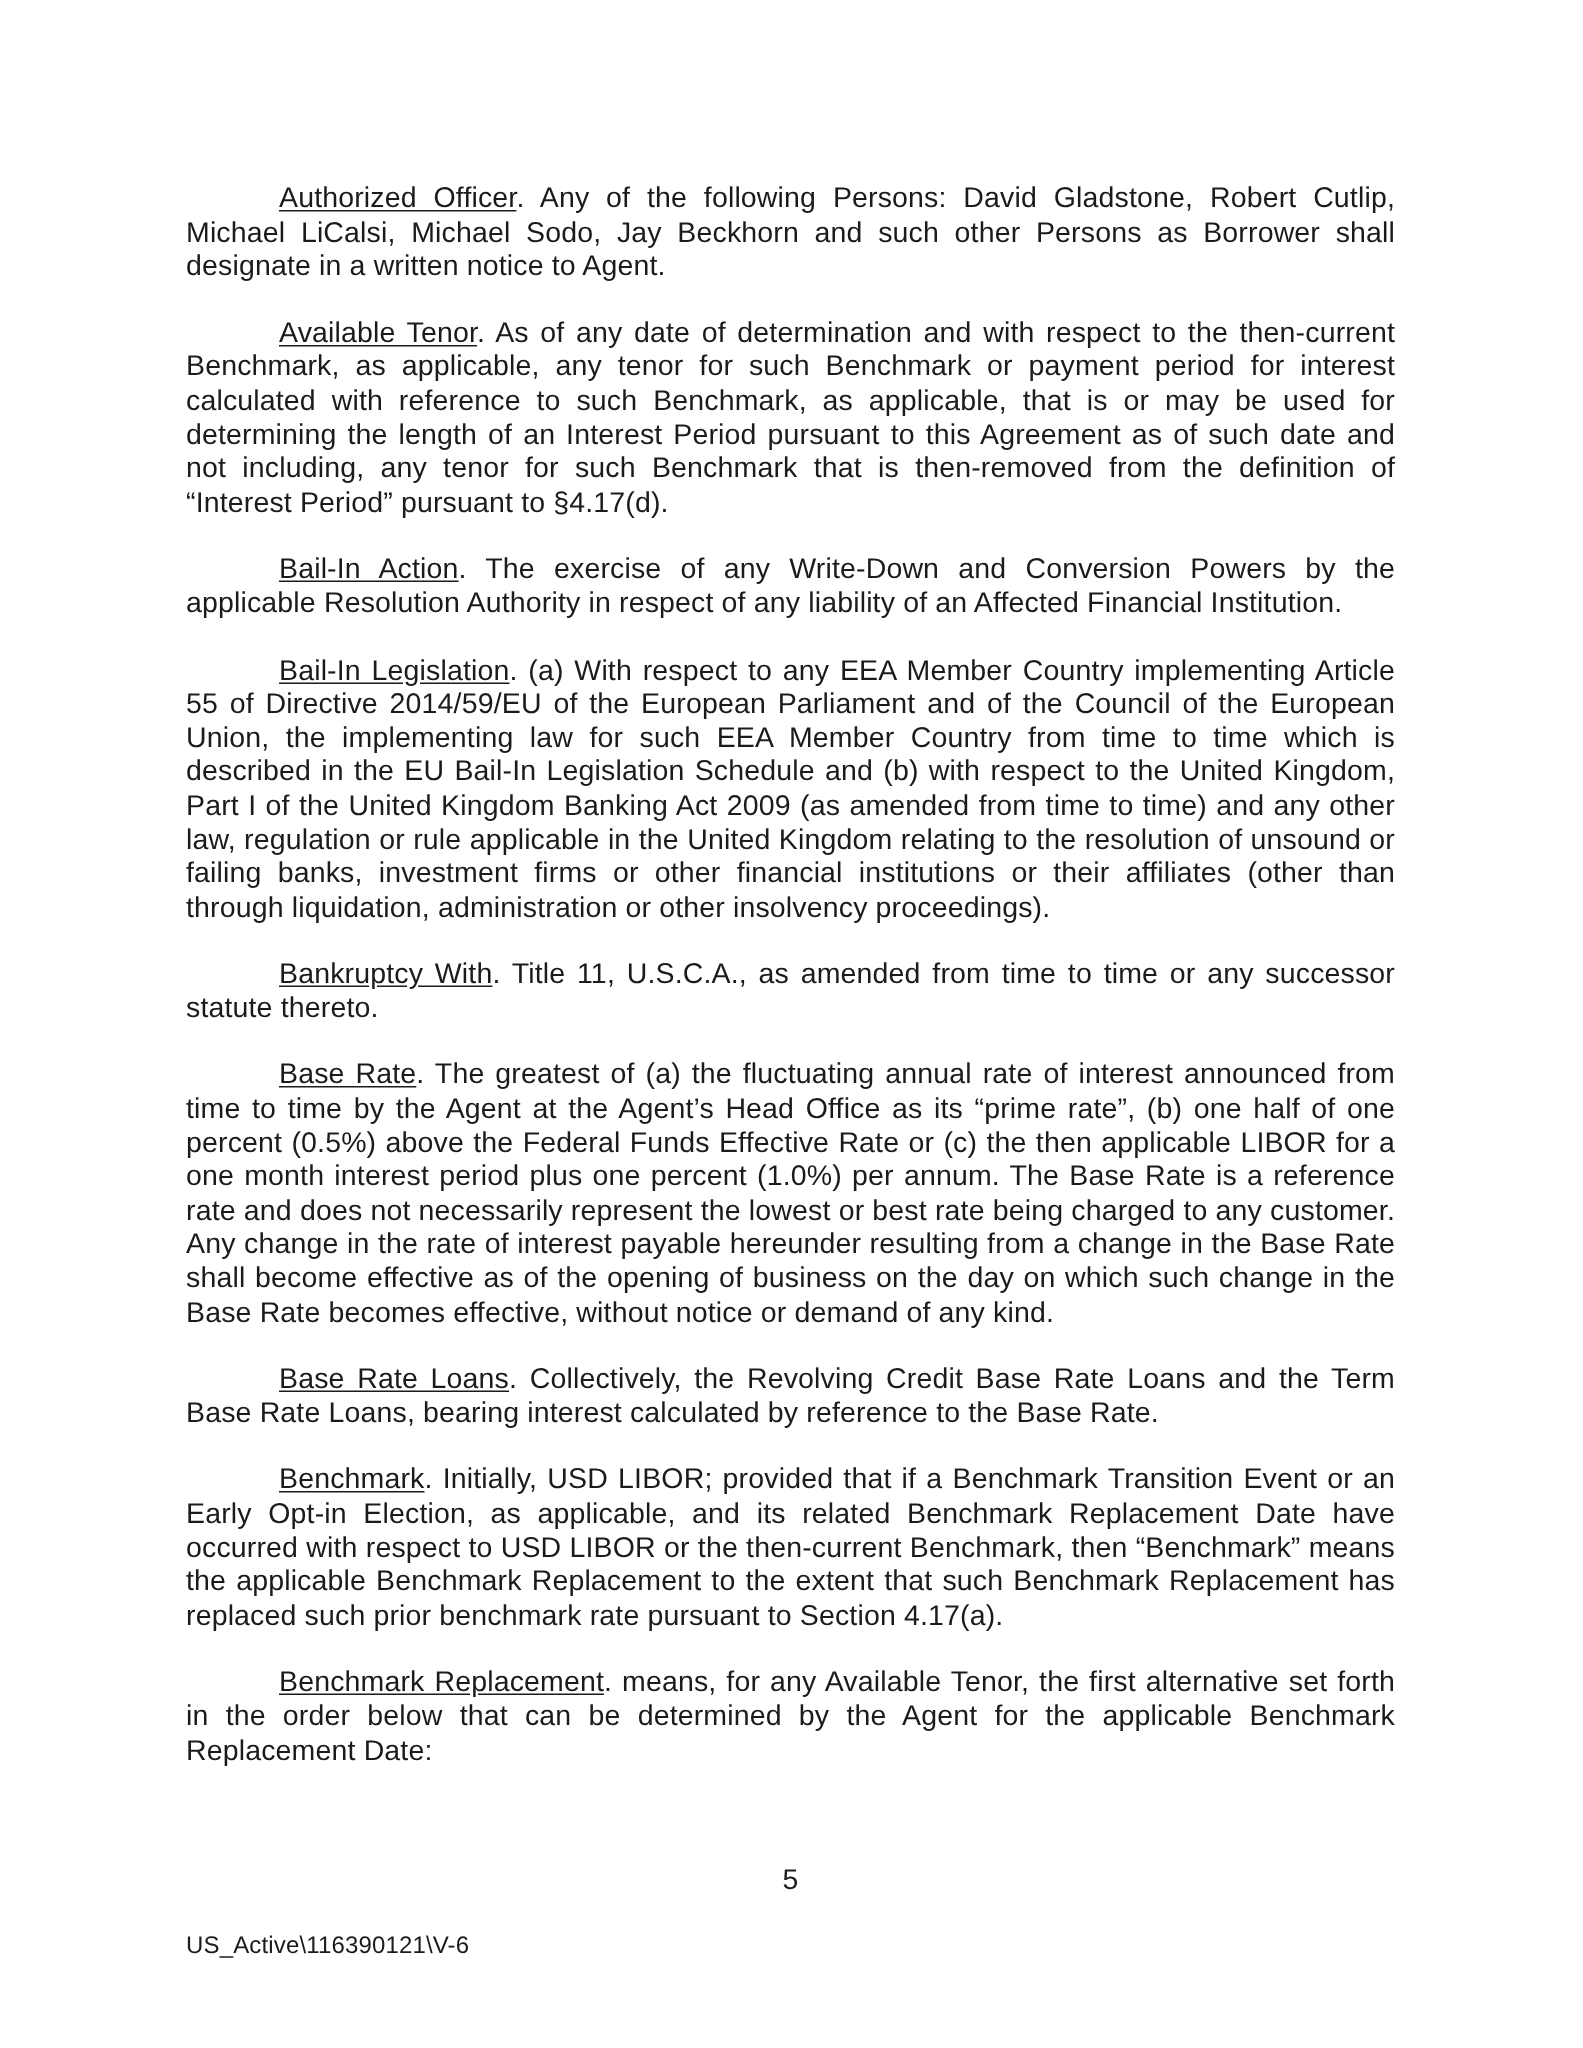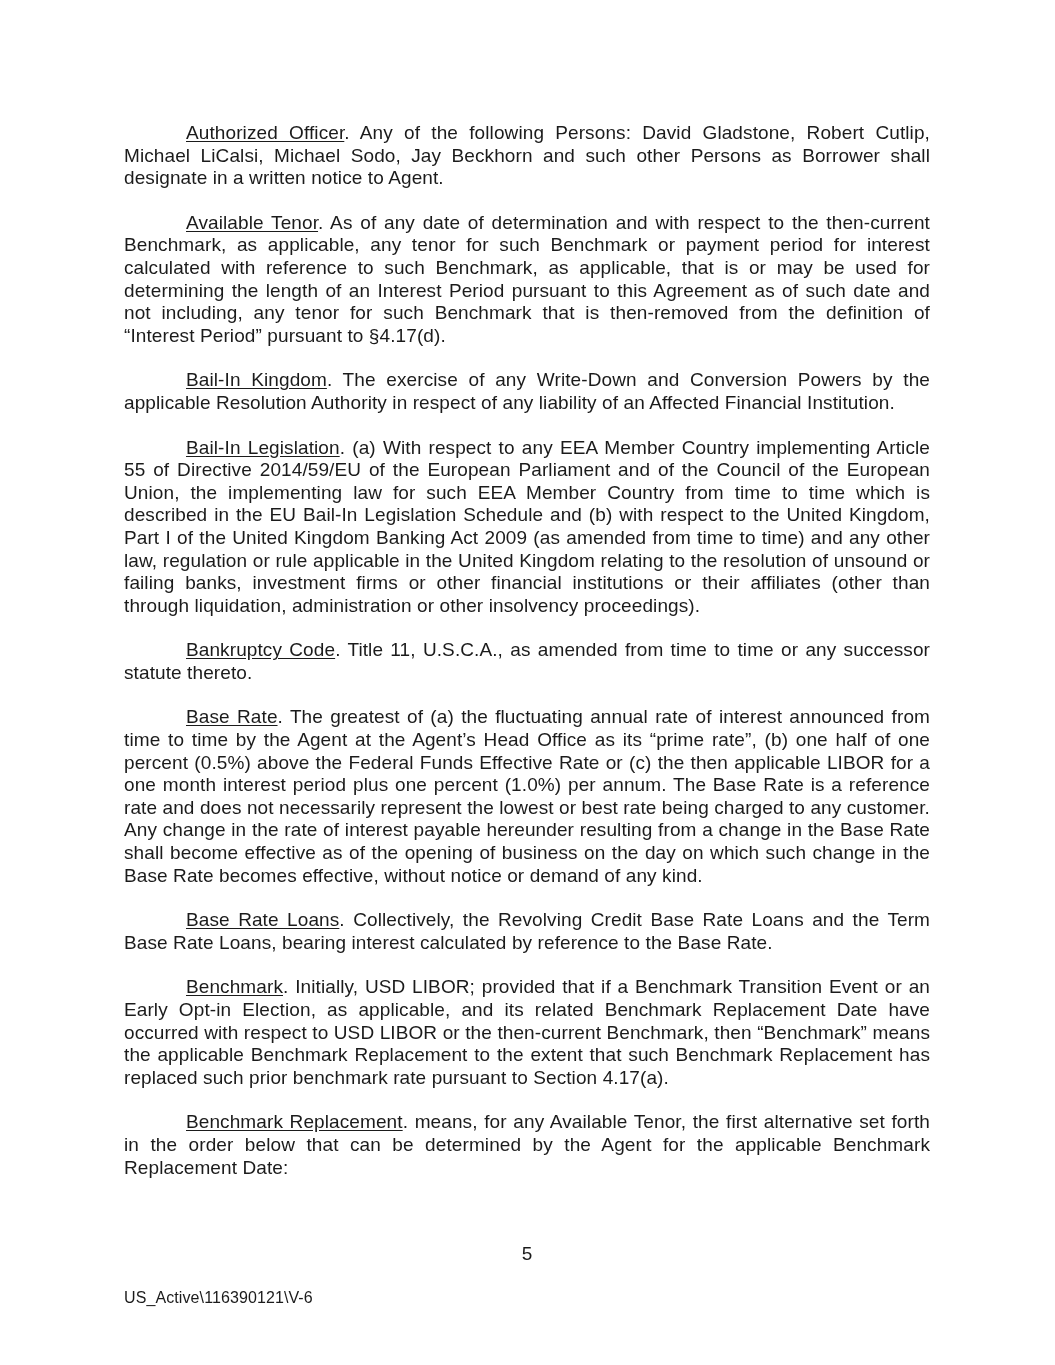--- a/index.html
+++ b/index.html
@@ -56,26 +56,26 @@
 </head>
 <body>
 
 <div class="page">
   <div class="content">
 
     <p class="para"><span class="term">Authorized Officer</span><span>.  Any of the following Persons:  David Gladstone, Robert Cutlip, Michael LiCalsi, Michael Sodo, Jay Beckhorn and such other Persons as Borrower shall designate in a written notice to Agent.</span></p>
 
     <p class="para"><span class="term">Available Tenor</span><span>. As of any date of determination and with respect to the then-current Benchmark, as applicable, any tenor for such Benchmark or payment period for interest calculated with reference to such Benchmark, as applicable, that is or may be used for determining the length of an Interest Period pursuant to this Agreement as of such date and not including, any tenor for such Benchmark that is then-removed from the definition of “Interest Period” pursuant to §4.17(d).</span></p>
 
-    <p class="para"><span class="term">Bail-In Kingdom</span><span>.  The exercise of any Write-Down and Conversion Powers by the applicable Resolution Authority in respect of any liability of an Affected Financial Institution.</span></p>
+    <p class="para"><span class="term">Bail-In Action</span><span>.  The exercise of any Write-Down and Conversion Powers by the applicable Resolution Authority in respect of any liability of an Affected Financial Institution.</span></p>
 
     <p class="para"><span class="term">Bail-In Legislation</span><span>.  (a) With respect to any EEA Member Country implementing Article 55 of Directive 2014/59/EU of the European Parliament and of the Council of the European Union, the implementing law for such EEA Member Country from time to time which is described in the EU Bail-In Legislation Schedule and (b) with respect to the United Kingdom, Part I of the United Kingdom Banking Act 2009 (as amended from time to time) and any other law, regulation or rule applicable in the United Kingdom relating to the resolution of unsound or failing banks, investment firms or other financial institutions or their affiliates (other than through liquidation, administration or other insolvency proceedings).</span></p>
 
 
-    <p class="para"><span class="term">Bankruptcy Code</span><span>.  Title 11, U.S.C.A., as amended from time to time or any successor statute thereto.</span></p>
+    <p class="para"><span class="term">Bankruptcy With</span><span>.  Title 11, U.S.C.A., as amended from time to time or any successor statute thereto.</span></p>
 
     <p class="para"><span class="term">Base Rate</span><span>.  The greatest of (a) the fluctuating annual rate of interest announced from time to time by the Agent at the Agent’s Head Office as its “prime rate”, (b) one half of one percent (0.5%) above the Federal Funds Effective Rate or (c) the then applicable LIBOR for a one month interest period plus one percent (1.0%) per annum.  The Base Rate is a reference rate and does not necessarily represent the lowest or best rate being charged to any customer.  Any change in the rate of interest payable hereunder resulting from a change in the Base Rate shall become effective as of the opening of business on the day on which such change in the Base Rate becomes effective, without notice or demand of any kind.</span></p>
 
     <p class="para"><span class="term">Base Rate Loans</span><span>.  Collectively, the Revolving Credit Base Rate Loans and the Term Base Rate Loans, bearing interest calculated by reference to the Base Rate.</span></p>
 
     <p class="para"><span class="term">Benchmark</span><span>. Initially, USD LIBOR; provided that if a Benchmark Transition Event or an Early Opt-in Election, as applicable, and its related Benchmark Replacement Date have occurred with respect to USD LIBOR or the then-current Benchmark, then “Benchmark” means the applicable Benchmark Replacement to the extent that such Benchmark Replacement has replaced such prior benchmark rate pursuant to Section 4.17(a).</span></p>
 
     <p class="para"><span class="term">Benchmark Replacement</span><span>. means, for any Available Tenor, the first alternative set forth in the order below that can be determined by the Agent for the applicable Benchmark Replacement Date:</span></p>
 
   </div>

